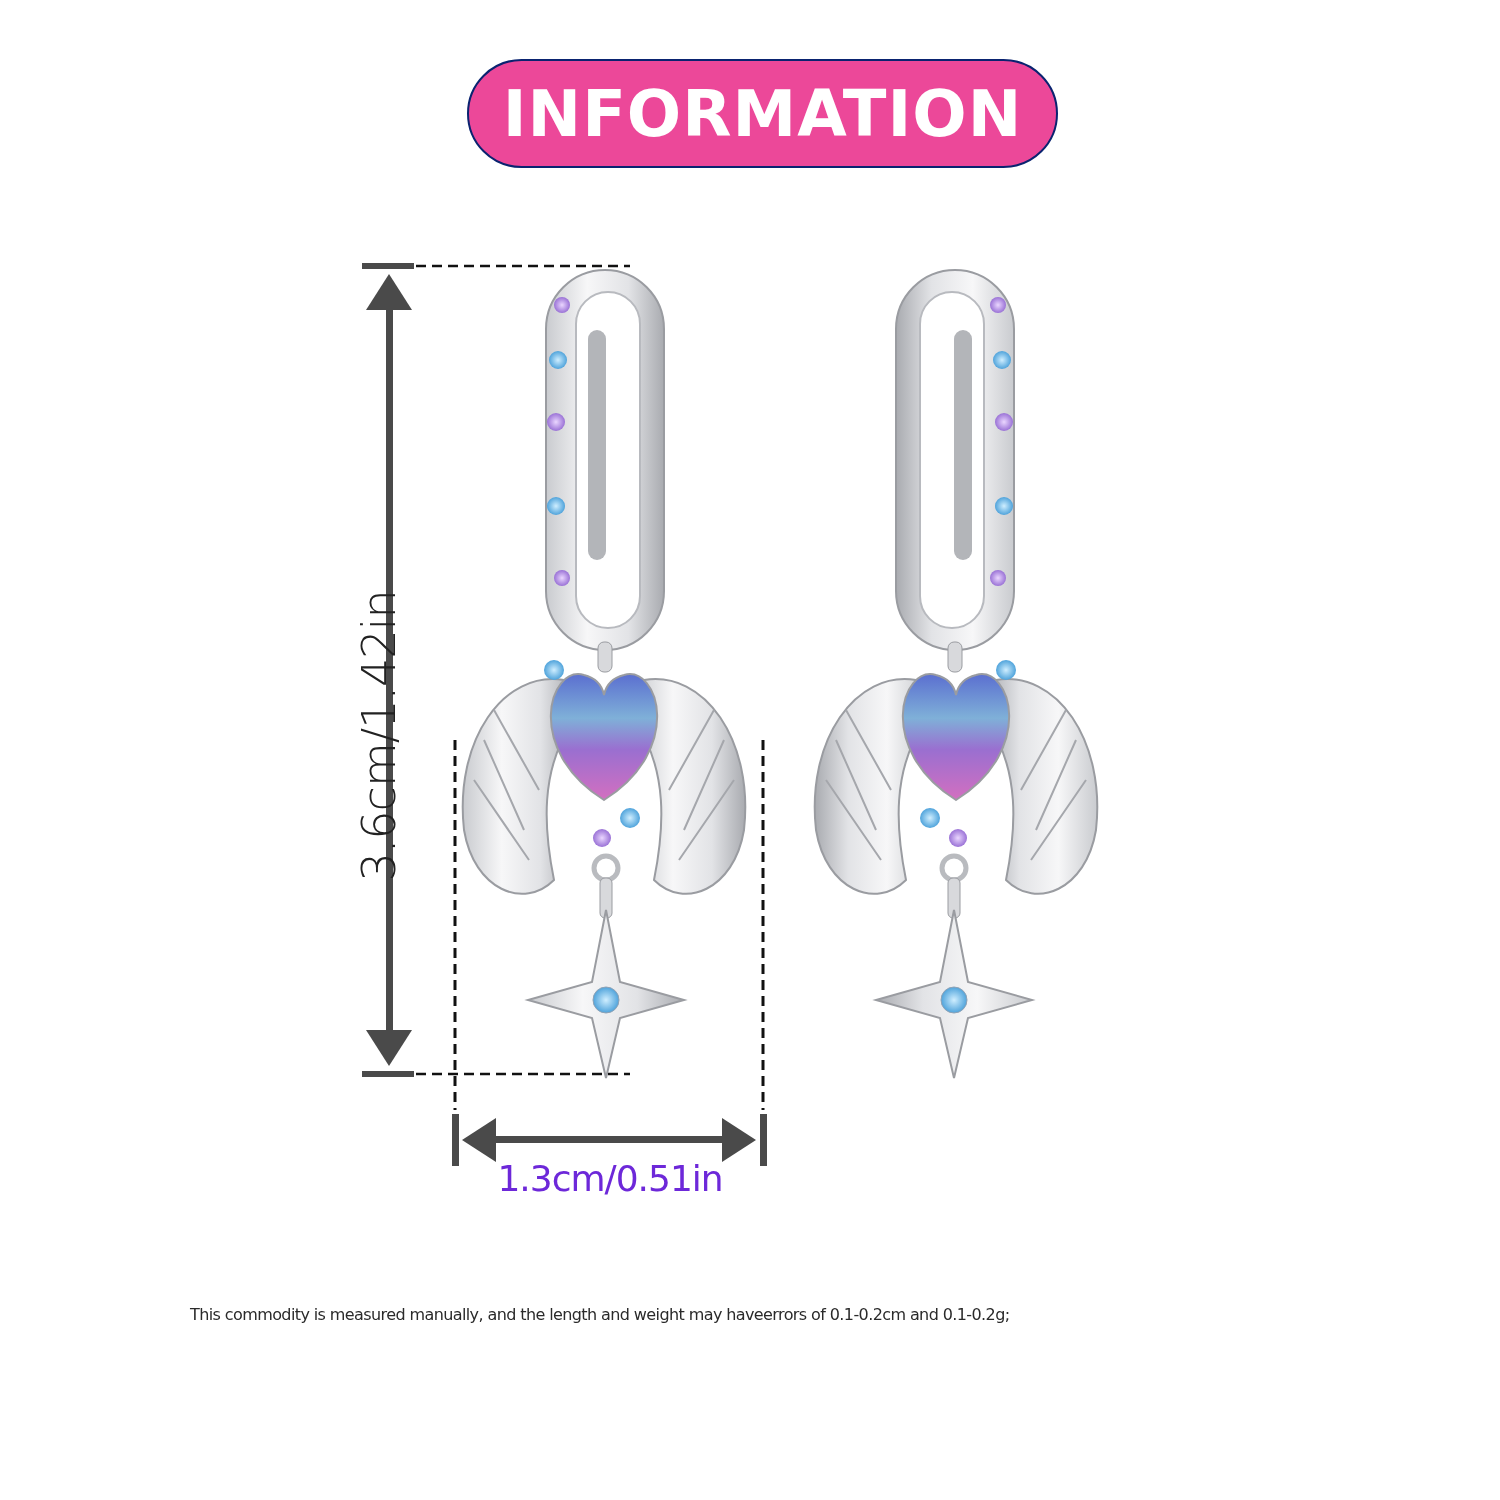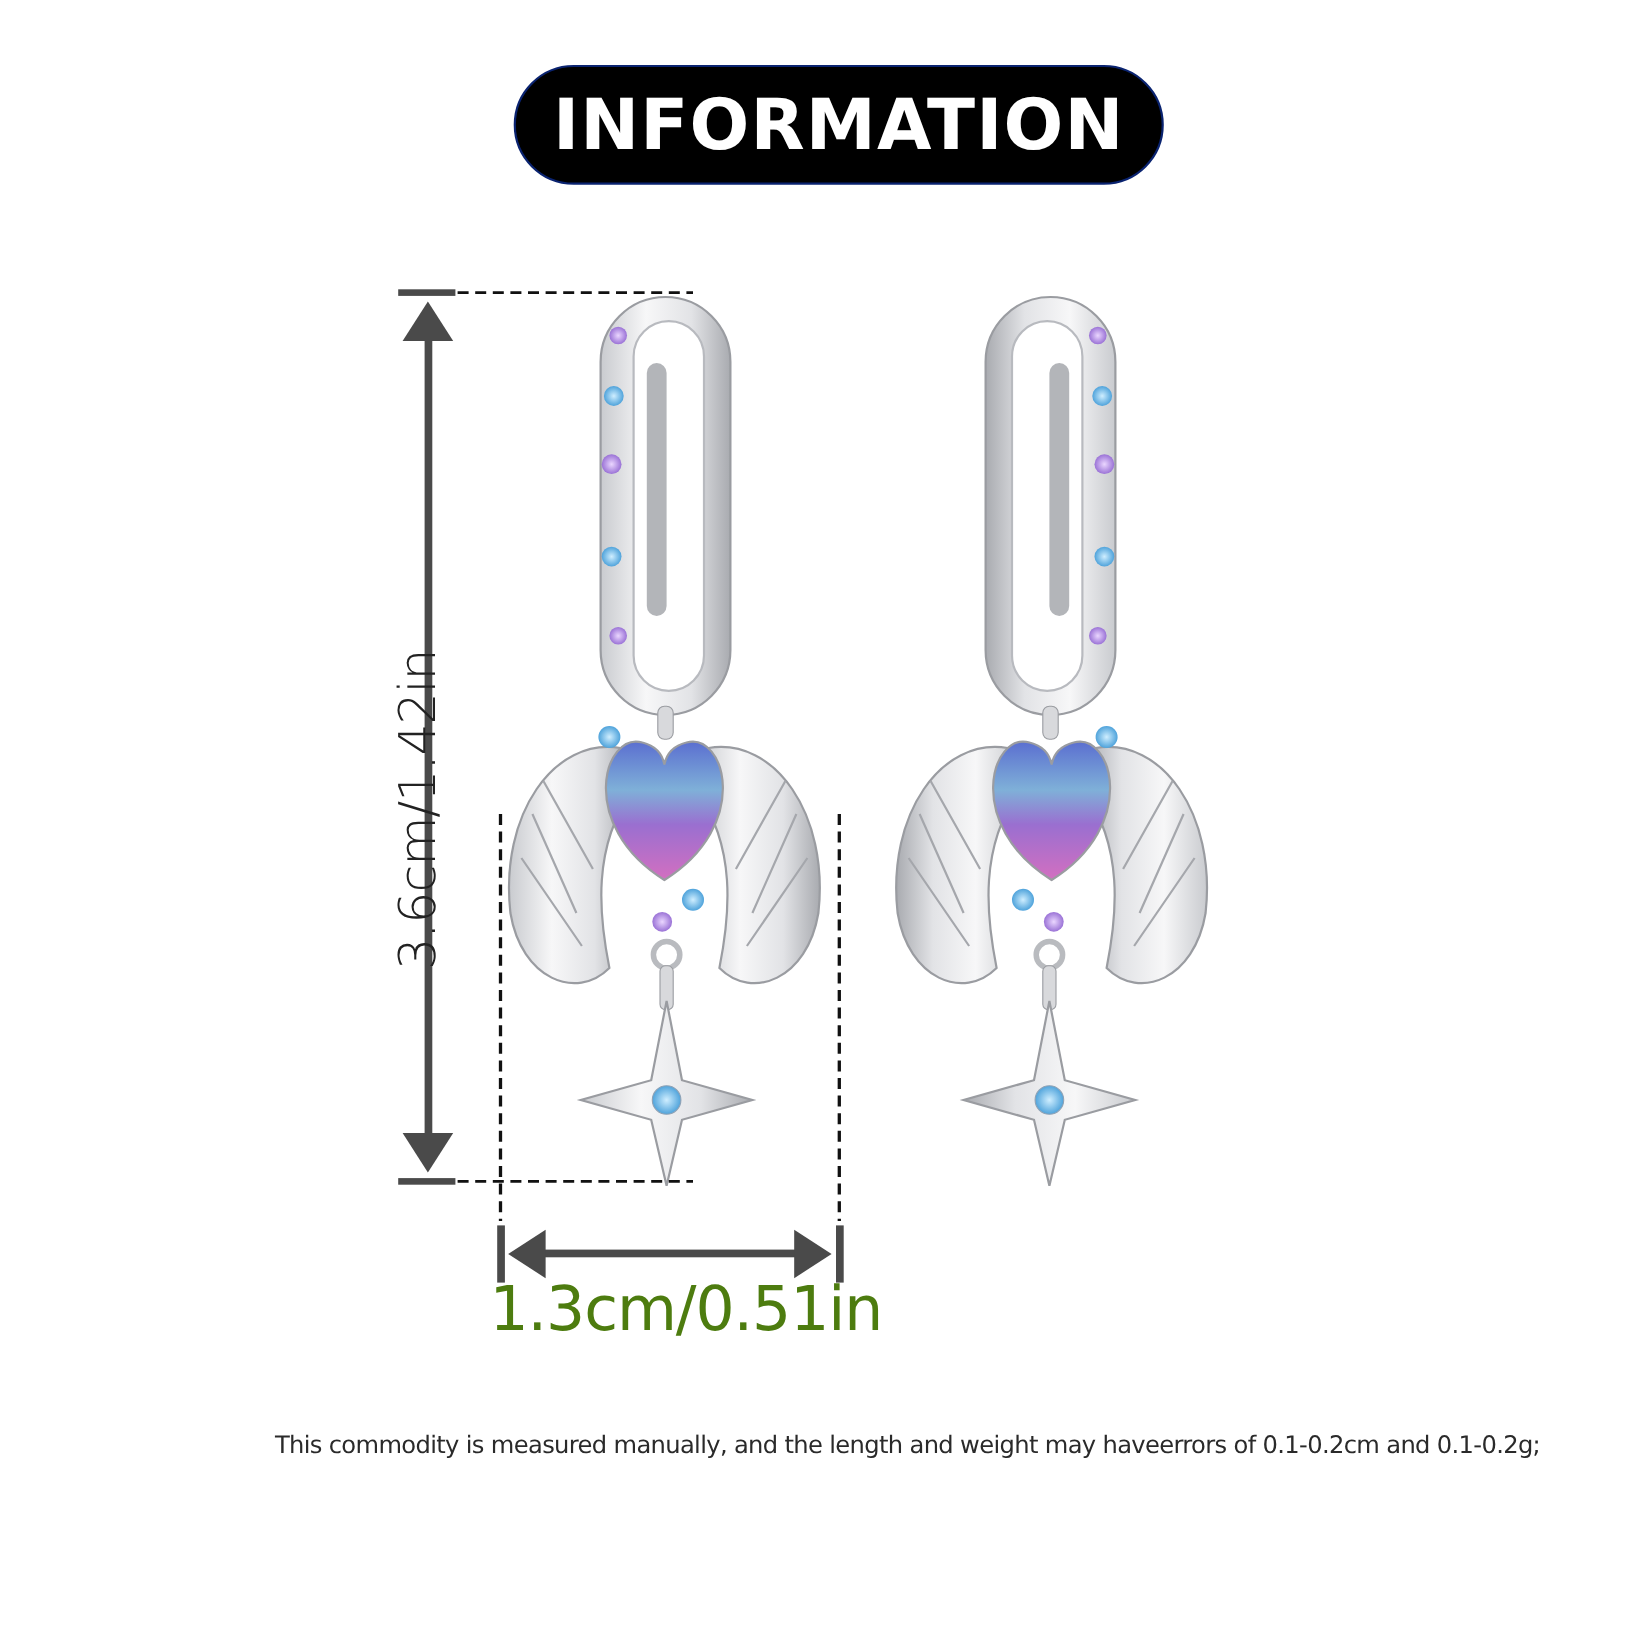--- a/index.html
+++ b/index.html
@@ -1,35 +1,35 @@
 <!DOCTYPE html>
 <html><head>
 <meta charset="utf-8">
 <style>
   html, body { margin:0; padding:0; background:#ffffff; }
   body { width:1500px; height:1500px; position:relative; overflow:hidden; font-family:"DejaVu Sans", sans-serif; }
   .pill {
     position:absolute; left:467px; top:59px; width:591px; height:109px;
-    background:#000000; border-radius:55px; border:2px solid #0a2370; box-sizing:border-box;
+    background:#ec4899; border-radius:55px; border:2px solid #0a2370; box-sizing:border-box;
     display:flex; align-items:center; justify-content:center;
   }
   .pill span { color:#fff; font-family:"DejaVu Sans", sans-serif; font-weight:bold; font-size:64px; letter-spacing:1px; }
   svg.art { position:absolute; left:0; top:0; }
   .dim-v {
     position:absolute; left:355px; top:666px; width:520px; text-align:center;
     transform-origin:0 0; transform:rotate(-90deg) translate(-330px,-3px);
     font-family:"DejaVu Sans", sans-serif; font-weight:300; font-size:46px; color:#222; letter-spacing:-1px;
   }
   .dim-h {
     position:absolute; left:445px; top:1158px; width:330px; text-align:center;
-    font-family:"DejaVu Sans", sans-serif; font-size:56px; color:#4d7c0f; letter-spacing:-1px;
+    font-family:"DejaVu Sans", sans-serif; font-size:36px; color:#6d28d9; letter-spacing:-1px;
   }
   .disclaimer {
-    position:absolute; left:190px; top:1295px; width:1270px; text-align:center;
-    font-family:"DejaVu Sans", sans-serif; font-size:22px; line-height:40px; color:#2a2a2a; letter-spacing:-0.6px;
+    position:absolute; left:190px; top:1295px; width:1270px; text-align:left;
+    font-family:"DejaVu Sans", sans-serif; font-size:16px; line-height:40px; color:#2a2a2a; letter-spacing:-0.6px;
   }
 </style>
 </head>
 <body>
 
 <div class="pill">
   <span>INFORMATION</span>
 </div>
 
 <svg class="art" width="1500" height="1500" viewBox="0 0 1500 1500">

